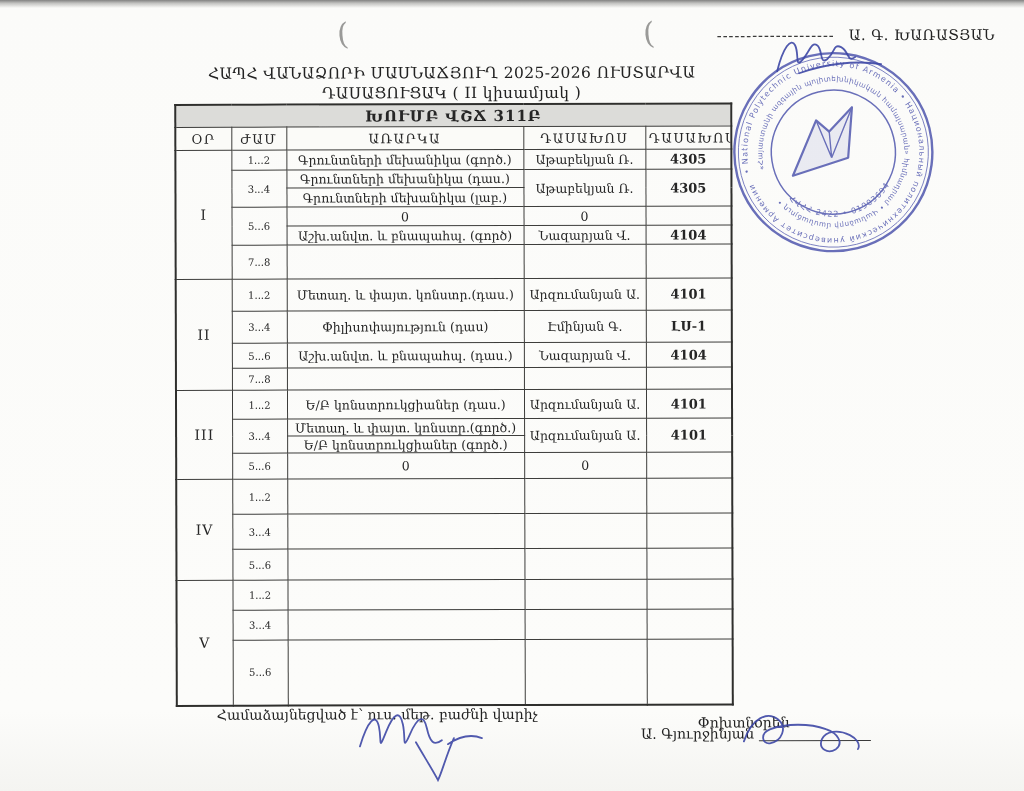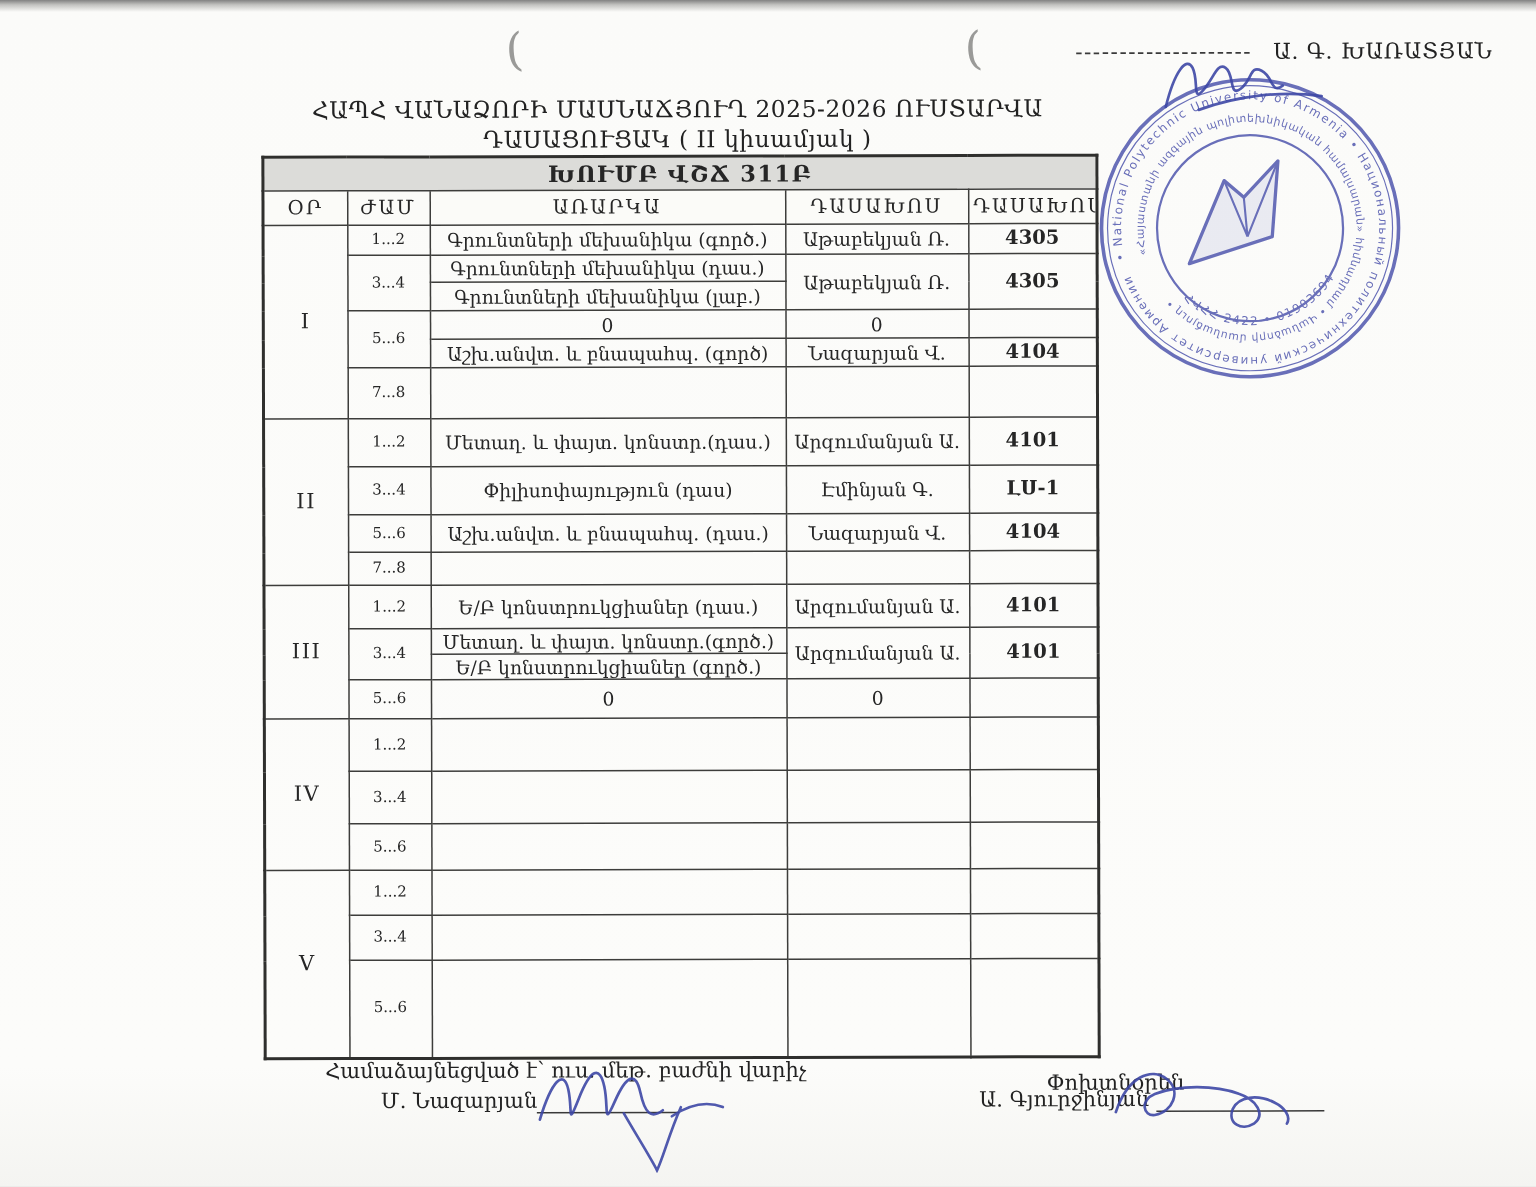--- a/index.html
+++ b/index.html
@@ -53,21 +53,21 @@
   td.day{font-size:14px;letter-spacing:1px;}
   td.time{font-size:10px;}
   td.subject{font-size:12.5px;}
   td.lecturer{font-size:12.5px;}
   td.room{font-size:13px;font-weight:bold;}
   .stamp{position:absolute;left:731px;top:50px;width:206px;height:206px;opacity:.82;}
   .sig{position:absolute;}
   .footer-left-1{position:absolute;left:176px;top:706px;font-size:14px;color:#222;margin-left:40px;}
   .footer-left-2{position:absolute;left:253px;top:726px;font-size:14px;color:#222;}
   .footer-right-1{position:absolute;left:697px;top:715px;font-size:14px;color:#222;}
-  .footer-right-2{position:absolute;left:640px;top:726px;font-size:14px;color:#222;margin-left:12px;}
+  .footer-right-2{position:absolute;left:640px;top:726px;font-size:14px;color:#222;}
   .sig-line{display:inline-block;border-bottom:1px solid #3a3a3a;height:13px;vertical-align:bottom;}
   .sig-line.w95{width:95px;} .sig-line.w110{width:112px;}
 </style>
 </head>
 <body>
 
 <div class="page">
   <div class="scan-edge-top"></div>
 
   <div class="tilt">
@@ -252,23 +252,20 @@
           <path d="M94,68 L100,108 M104,82 L100,108 M132,64 L100,108" stroke-width="1.4"></path>
         </g>
       </g>
     </svg>
 
     <svg class="sig" style="left:770px;top:28px;width:120px;height:62px;" viewBox="0 0 120 62">
       <path d="M8,44 C14,20 22,10 26,18 C30,26 26,40 32,34 C40,26 42,14 48,18 C54,22 50,38 58,32 C66,26 64,16 72,20 C80,24 78,36 86,30 M30,46 C55,37 85,33 112,37" fill="none" stroke="#3d47a5" stroke-width="1.8" stroke-linecap="round" opacity="0.9"></path>
     </svg>
 
     <div class="footer-left-1">Համաձայնեցված է՝ ուս. մեթ. բաժնի վարիչ</div>
-    <div class="footer-left-2">
-      <span>Մ. Նազարյան</span><span class="sig-line w95"></span>
-    </div>
     <svg class="sig" style="left:345px;top:698px;width:150px;height:88px;" viewBox="0 0 150 88">
       <path d="M14,48 C22,22 30,14 33,28 C36,42 32,54 40,34 C48,14 54,12 57,26 C60,40 56,54 64,36 C72,18 78,16 81,30 C84,44 88,48 96,42 M70,44 C78,58 88,74 92,82 C96,74 100,58 108,40 M102,46 C114,38 126,36 136,40" fill="none" stroke="#3d47a5" stroke-width="1.8" stroke-linecap="round" opacity="0.9"></path>
     </svg>
 
     <div class="footer-right-1">Փոխտնօրեն</div>
     <div class="footer-right-2">
       <span>Ա. Գյուրջինյան</span> <span class="sig-line w110"></span>
     </div>
     <svg class="sig" style="left:733px;top:702px;width:140px;height:65px;" viewBox="0 0 140 65">
       <path d="M10,40 C18,16 34,10 44,18 C54,26 48,40 36,42 C28,43 26,32 36,28 C52,22 76,22 92,28 C104,32 110,42 102,48 C94,53 84,48 88,38 C92,30 104,28 116,34 C122,37 127,43 124,48" fill="none" stroke="#3d47a5" stroke-width="1.8" stroke-linecap="round" opacity="0.9"></path>

